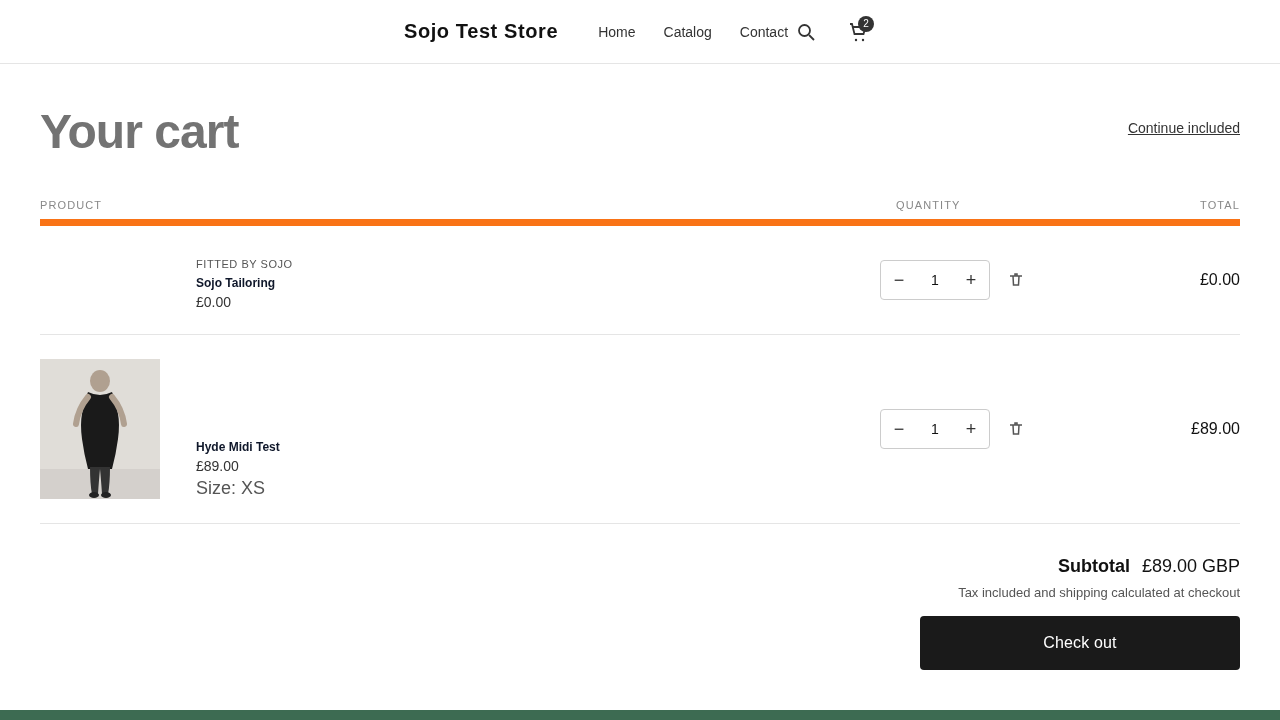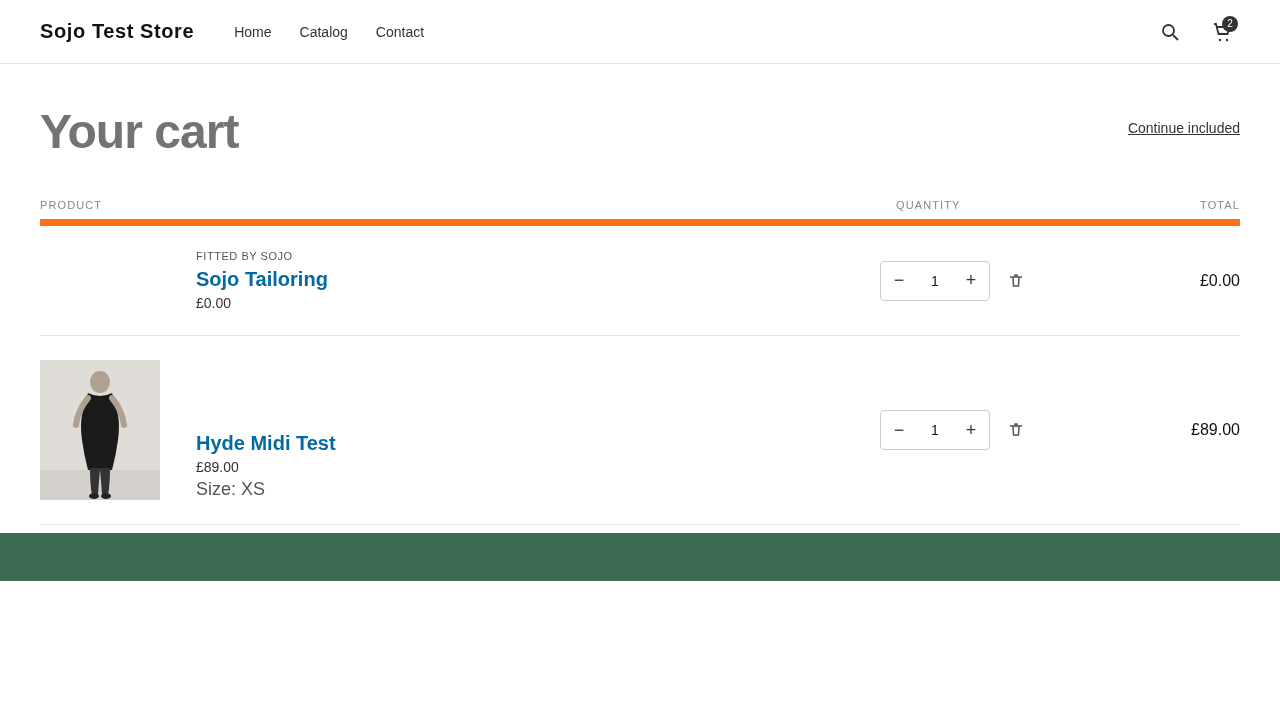--- a/index.html
+++ b/index.html
@@ -2,21 +2,21 @@
 <html><head>
   <meta charset="utf-8">
   <style>
     * { box-sizing: border-box; margin: 0; padding: 0; }
     body { font-family: -apple-system, BlinkMacSystemFont, 'Segoe UI', Helvetica, Arial, sans-serif; background: #fff; color: #333; }
 
     
     .header {
       display: flex;
       align-items: center;
-      justify-content: space-between;
+      justify-content: center;
       padding: 0 40px;
       height: 64px;
       border-bottom: 1px solid #e5e5e5;
       background: #fff;
     }
     .header-left {
       display: flex;
       align-items: center;
       gap: 40px;
     }
@@ -139,23 +139,23 @@
       gap: 4px;
     }
     .item-label-badge {
       font-size: 11px;
       text-transform: uppercase;
       color: #555;
       letter-spacing: 0.05em;
       margin-bottom: 2px;
     }
     .item-name {
-      font-size: 20px;
+      font-size: 12px;
       font-weight: 700;
-      color: #0369a1;
+      color: #0f172a;
     }
     .item-price {
       font-size: 14px;
       color: #333;
     }
     .item-variant {
       font-size: 18px;
       color: #555;
     }
     .item-no-image {
@@ -374,16 +374,24 @@
       </div>
       <button class="delete-btn">
         <svg width="18" height="18" viewBox="0 0 18 18" fill="none" stroke="#555" stroke-width="1.5">
           <path d="M3 5h12M8 5V3h2v2M6 5l.5 9h5l.5-9"></path>
         </svg>
       </button>
     </div>
     <div class="item-total">£89.00</div>
   </div>
 
+  <div class="cart-footer">
+    <div class="subtotal-row">
+      <span class="subtotal-label">Subtotal</span>
+      <span class="subtotal-amount">£89.00 GBP</span>
+    </div>
+    <span class="tax-note">Tax included and shipping calculated at checkout</span>
+    <button class="checkout-btn">Check out</button>
+  </div>
 
 </div>
 
 <div class="site-footer"></div>
 
 </body></html>

